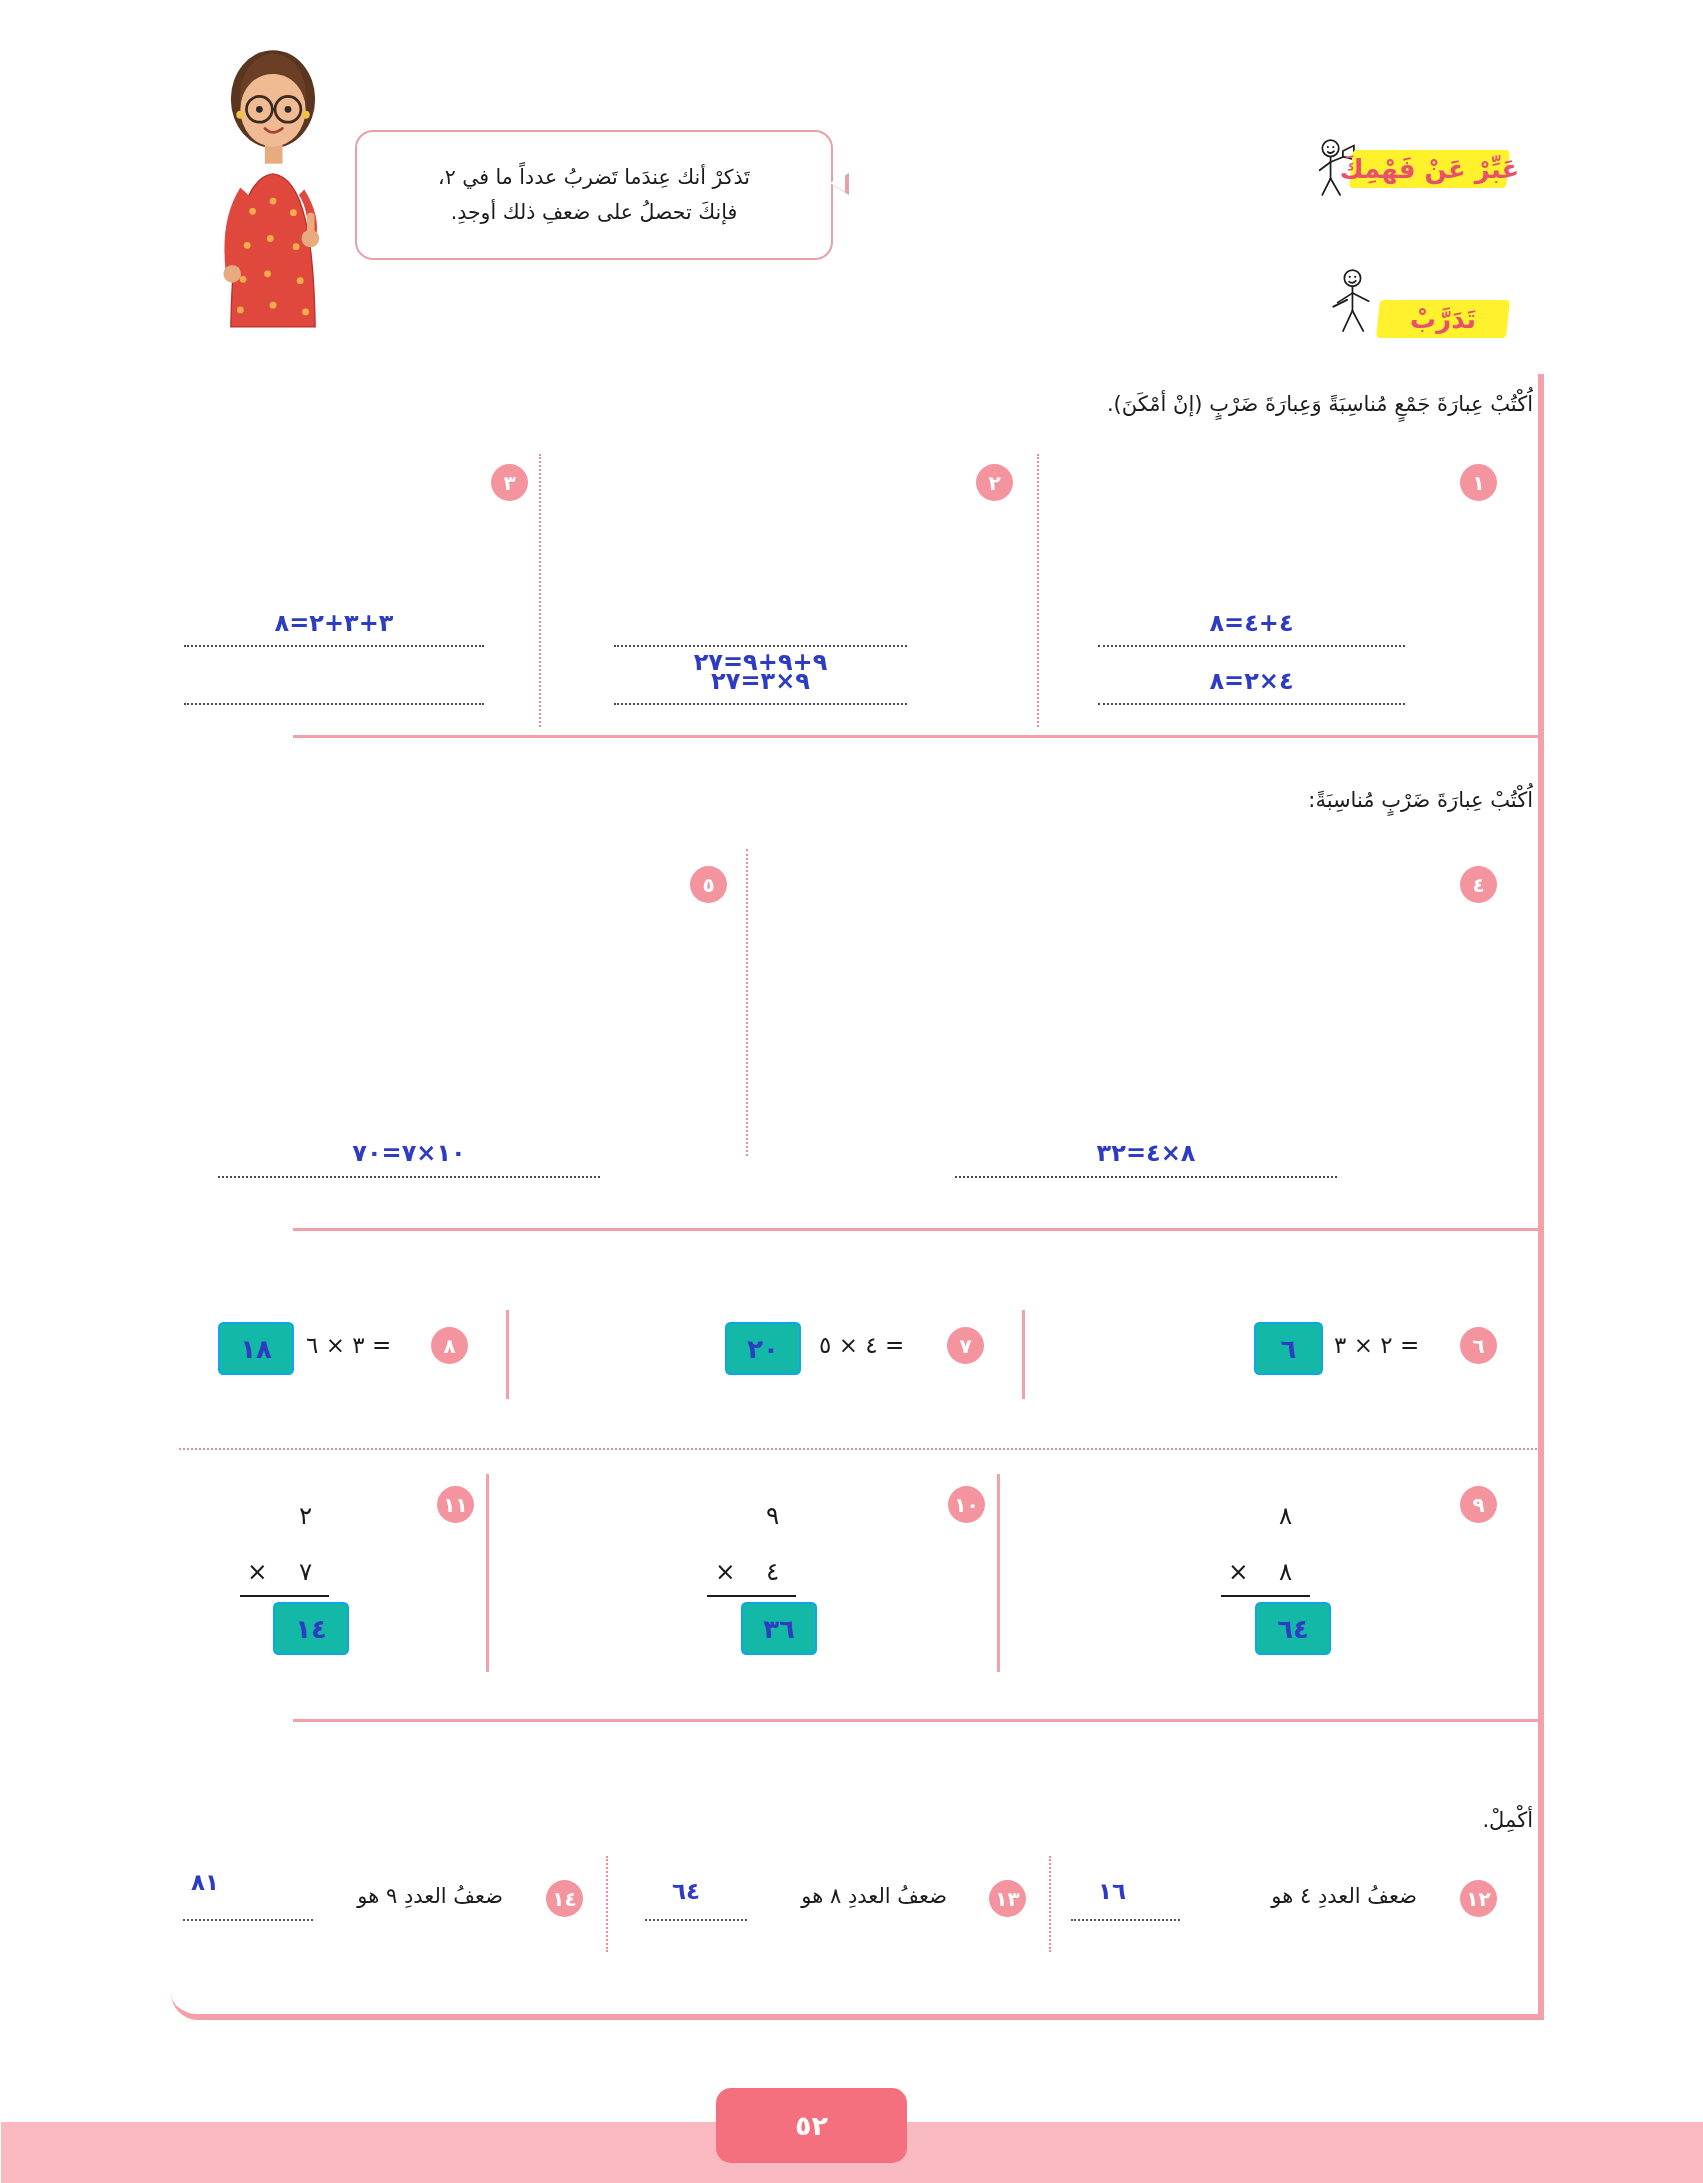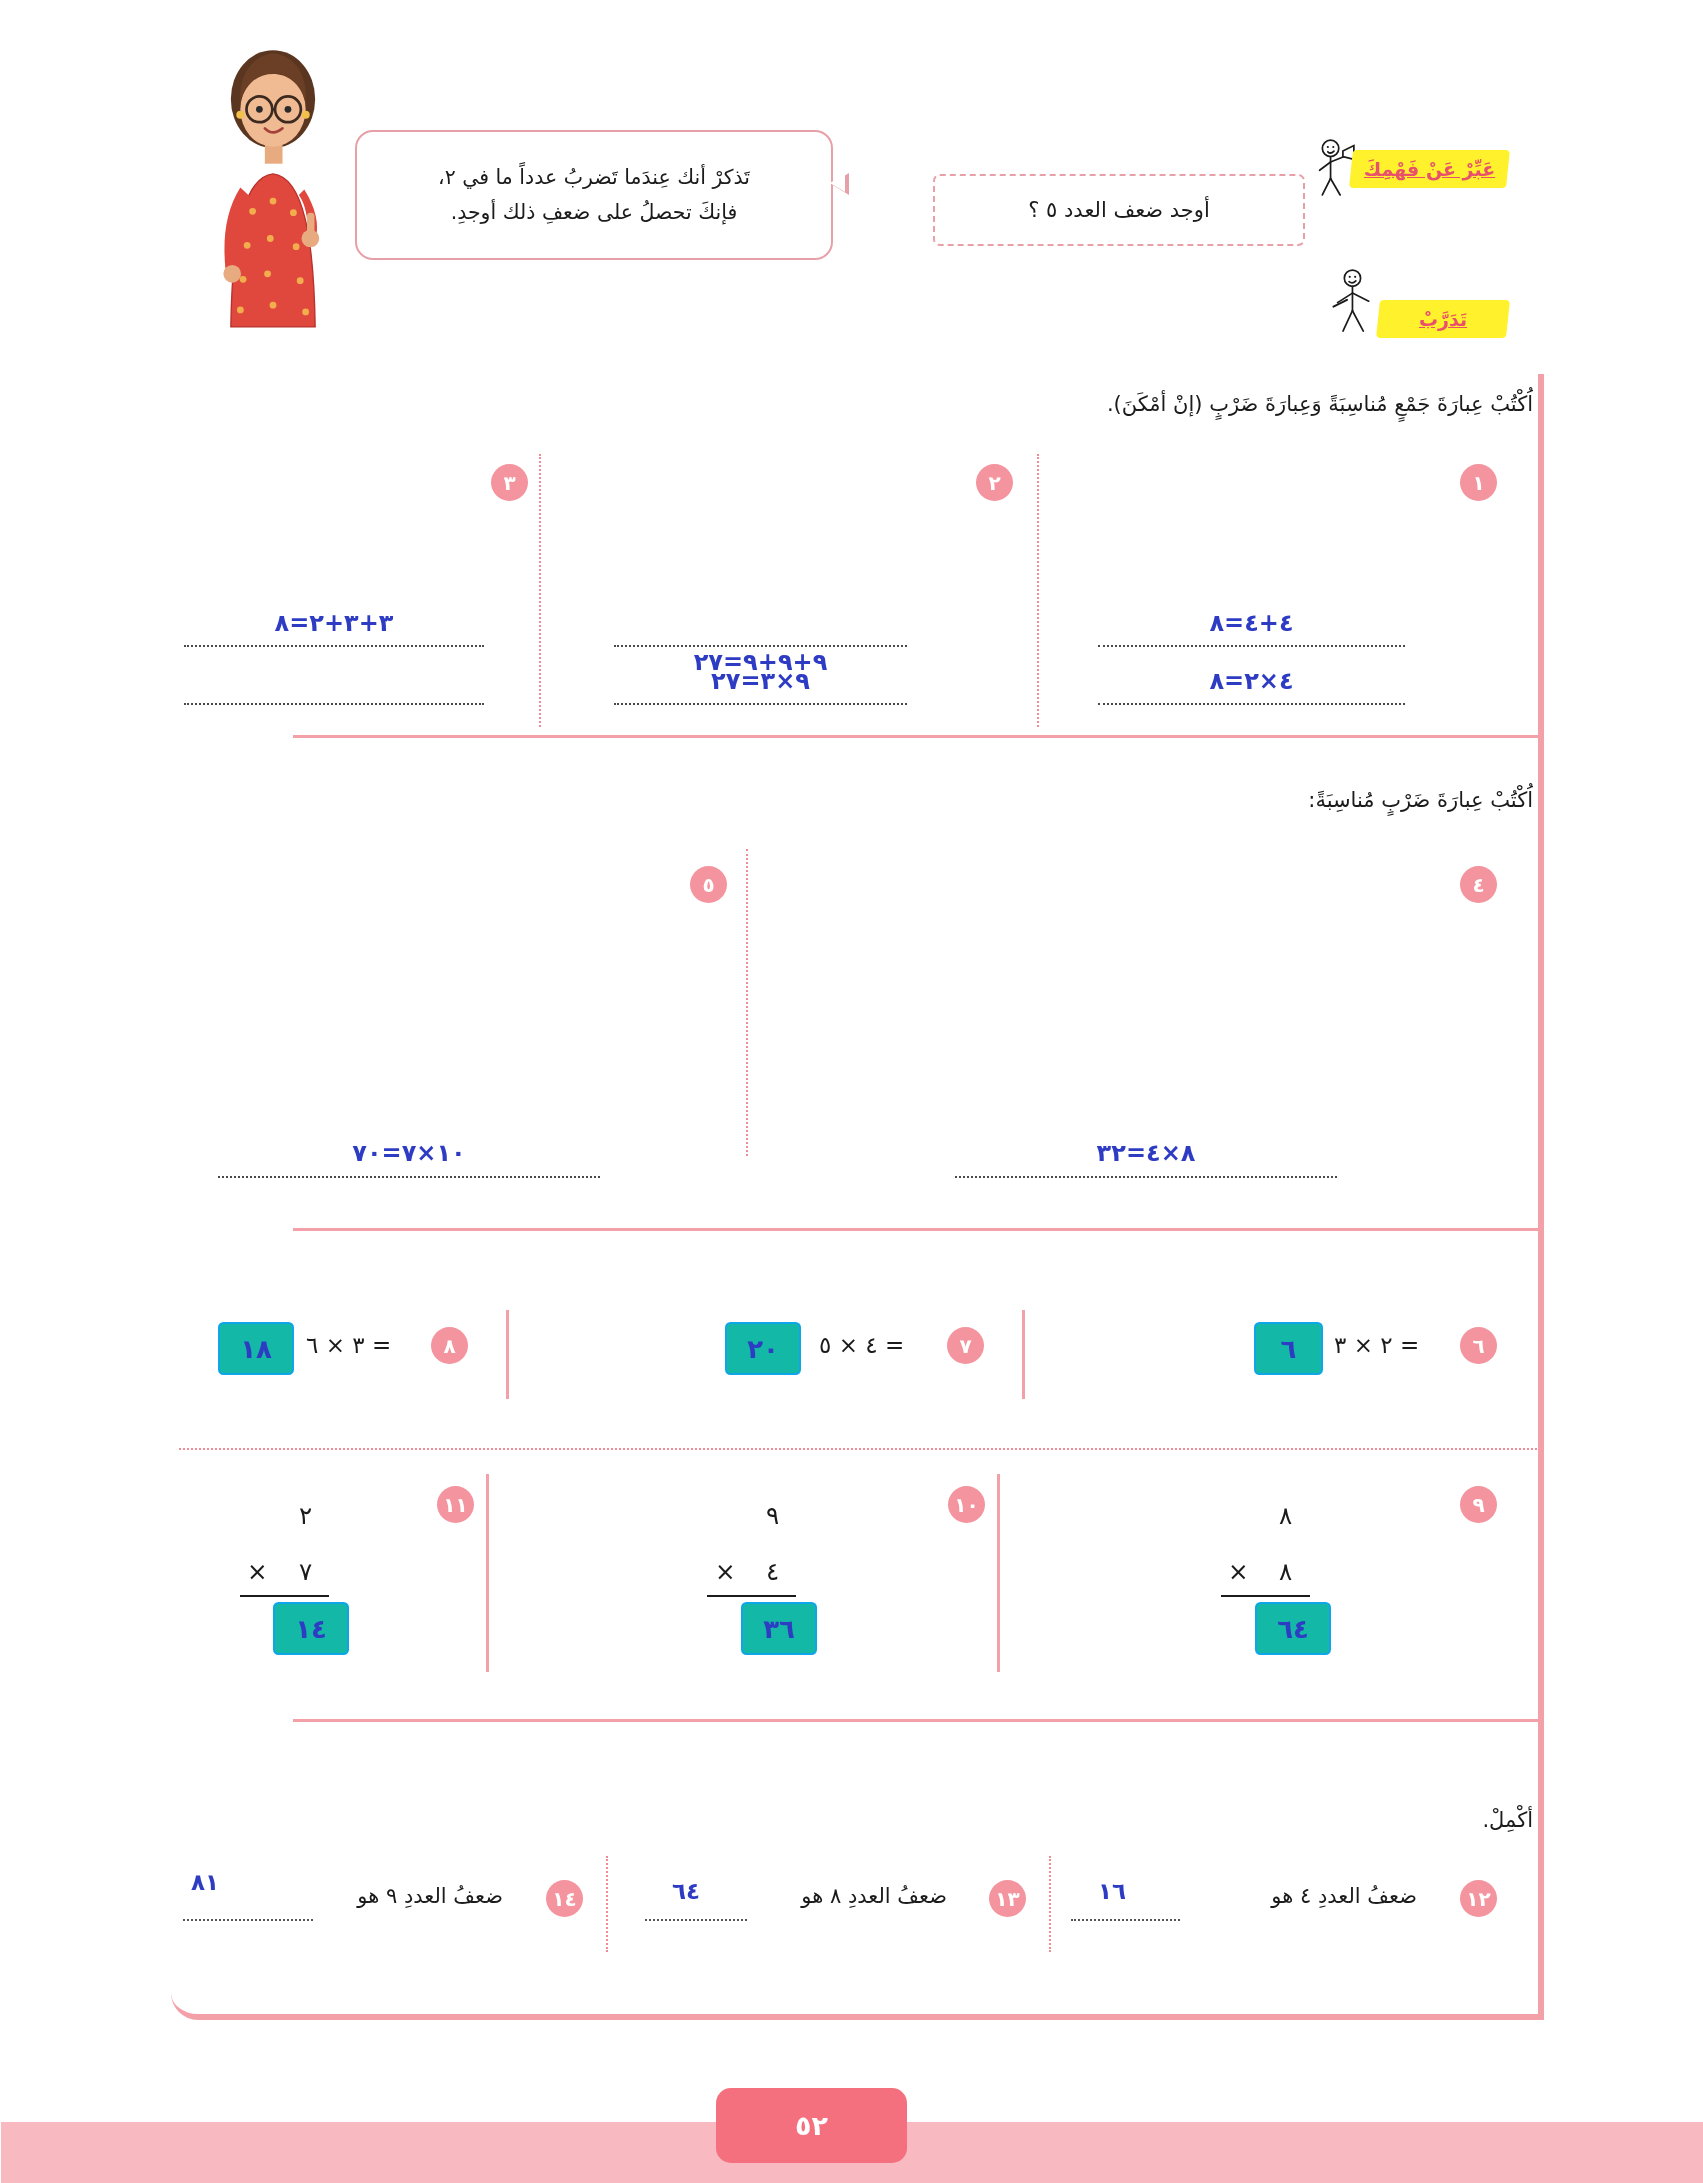--- a/index.html
+++ b/index.html
@@ -40,21 +40,21 @@
 
   
   .banner{
     position:absolute;display:flex;align-items:center;justify-content:center;
   }
   .banner .brush{
     position:absolute;inset:0;background:#fff22d;border-radius:4.1px;
     transform:skewX(-6deg);
   }
   .banner .btxt{
-    position:relative;font-size:19px;font-weight:bold;color:#e8506b;white-space:nowrap;text-decoration:underline;
+    position:relative;font-size:26px;font-weight:bold;color:#e8506b;white-space:nowrap;
   }
   #banner-express{left:1351px;top:150px;width:157px;height:38px;}
   #banner-practice{left:1378px;top:300px;width:130px;height:38px;}
 
   .stick{position:absolute;}
   #stick-express{left:1310px;top:136px;width:48px;height:61px;}
   #stick-practice{left:1324px;top:266px;width:61px;height:75px;}
 
   .question-box{
     position:absolute;left:933px;top:174px;width:368px;height:68px;
@@ -233,23 +233,20 @@
       <line x1="42" y1="66" x2="58" y2="96"></line>
       <line x1="14" y1="60" x2="34" y2="50" stroke-width="3"></line>
     </svg>
   </div>
 
   <div class="banner" id="banner-practice">
     <div class="brush"></div>
     <div class="btxt">تَدَرَّبْ</div>
   </div>
 
-  <div class="question-box">
-    <div class="qt">أوجد ضعف العدد ٥ ؟</div>
-  </div>
 
   <div class="frame"></div>
 
   <div class="instr" id="instr-1">اُكْتُبْ عِبارَةَ جَمْعٍ مُناسِبَةً وَعِبارَةَ ضَرْبٍ (إنْ أمْكَنَ).</div>
 
   <div class="num-badge" style="left:1460px;top:464px;">١</div>
   <div class="ill">
     
     
     

